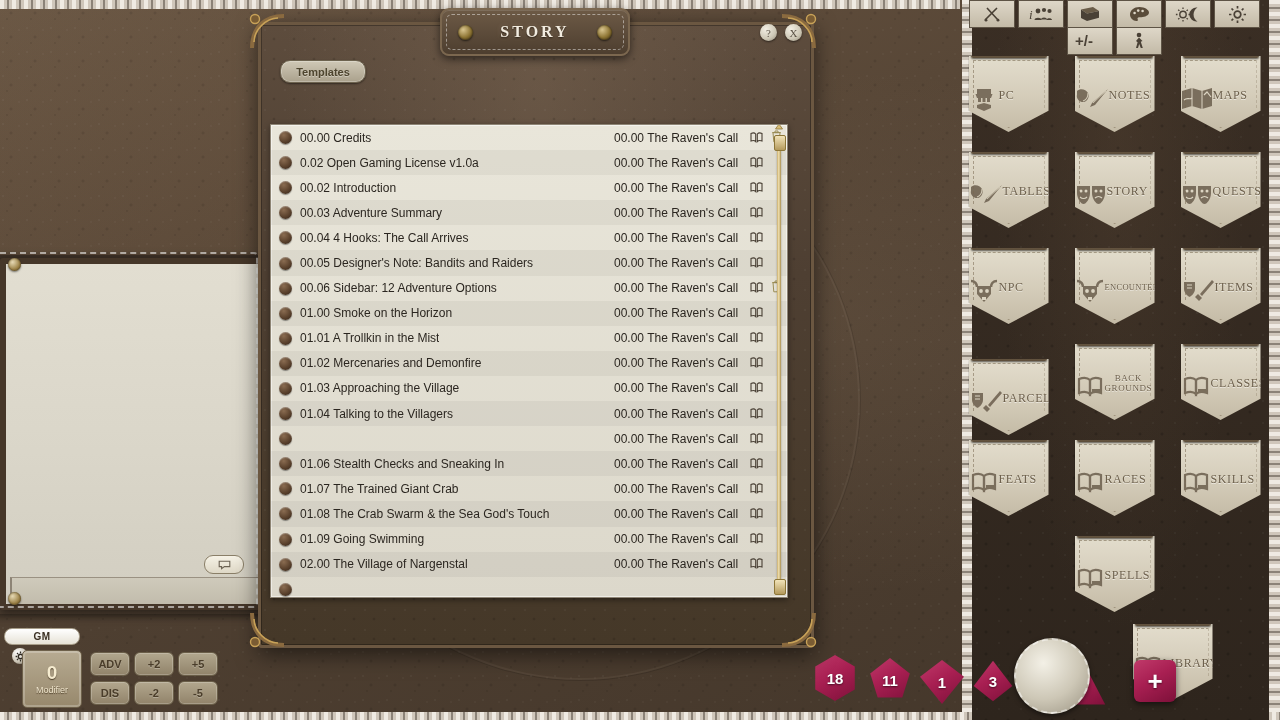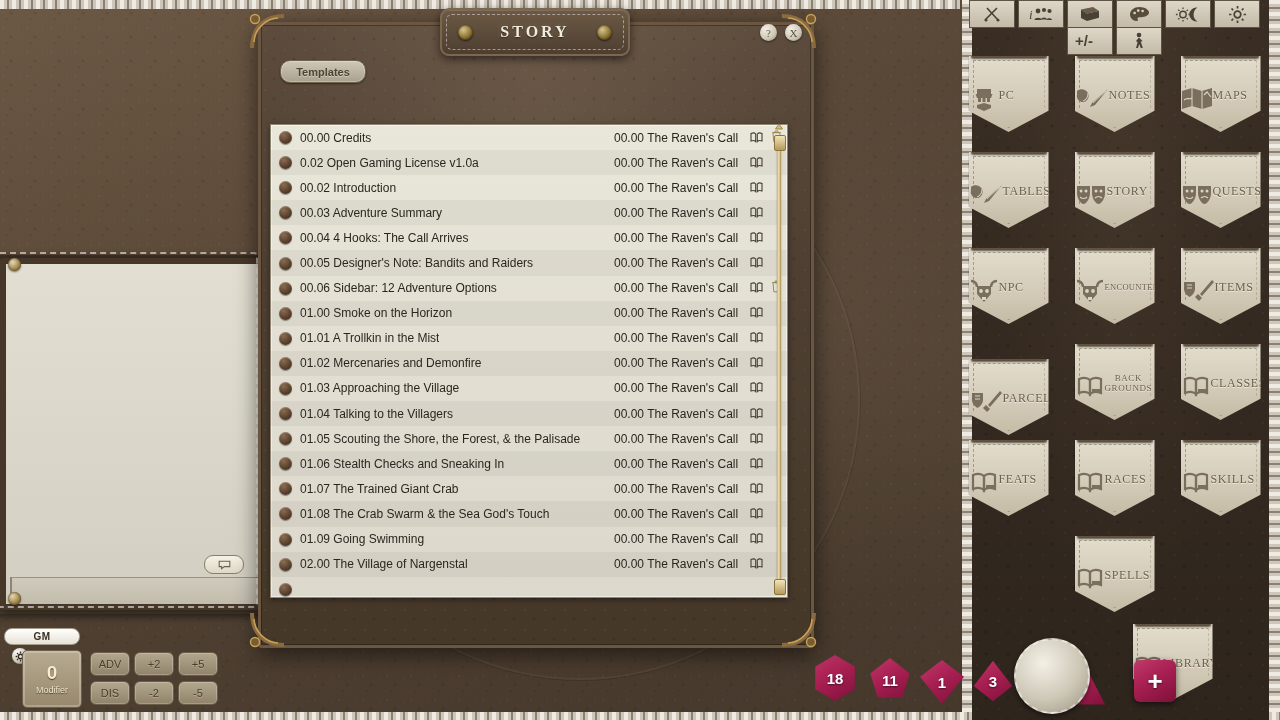--- a/index.html
+++ b/index.html
@@ -104,21 +104,21 @@
     position:absolute;left:12px;top:648px;width:16px;height:16px;border-radius:50%;
     background:radial-gradient(circle at 35% 30%,#ffffff,#c9c2b2 60%,#4a433a);
     display:flex;align-items:center;justify-content:center;
   }
   .mod-btn{
     position:absolute;width:38px;height:22px;border-radius:6px;
     background:linear-gradient(180deg,#b2a78e,#91836a);
     border:1px solid #6a5e48;
     box-shadow:inset 0 0 0 1px rgba(255,255,255,.2);
     display:flex;align-items:center;justify-content:center;
-    font-size:11px;font-weight:normal;color:#4a3d2a;text-shadow:0 1px 0 rgba(255,255,255,.25);
+    font-size:11px;font-weight:bold;color:#4a3d2a;text-shadow:0 1px 0 rgba(255,255,255,.25);
   }
 
   
   #shelf{
     position:absolute;right:11px;top:0;width:297px;height:720px;
     background:
       radial-gradient(ellipse at 50% 20%, rgba(120,95,70,.18), rgba(0,0,0,0) 60%),
       linear-gradient(180deg,#3a2e24,#2e251d);
   }
   #shelf:before{
@@ -811,21 +811,20 @@
           <span class="row-bullet"></span>
           <span class="row-title">01.04 Talking to the Villagers</span>
           <span class="row-cat">00.00 The Raven's Call</span>
           <span class="row-book"><svg width="13" height="11" viewBox="0 0 13 11">
               <path d="M1 1.4c2-.9 3.8-.5 4.7.6v7.6c-.9-1-2.7-1.4-4.7-.6z" fill="none" stroke="#4a4136" stroke-width="1.1"></path>
               <path d="M12 1.4c-2-.9-3.8-.5-4.7.6v7.6c.9-1 2.7-1.4 4.7-.6z" fill="none" stroke="#4a4136" stroke-width="1.1"></path>
             </svg></span>
         </div>
         <div class="row">
           <span class="row-bullet"></span>
-          <span class="row-title">01.05 Scouting the Shore, the Forest, &amp; the Palisade</span>
           <span class="row-cat">00.00 The Raven's Call</span>
           <span class="row-book"><svg width="13" height="11" viewBox="0 0 13 11">
               <path d="M1 1.4c2-.9 3.8-.5 4.7.6v7.6c-.9-1-2.7-1.4-4.7-.6z" fill="none" stroke="#4a4136" stroke-width="1.1"></path>
               <path d="M12 1.4c-2-.9-3.8-.5-4.7.6v7.6c.9-1 2.7-1.4 4.7-.6z" fill="none" stroke="#4a4136" stroke-width="1.1"></path>
             </svg></span>
         </div>
         <div class="row alt">
           <span class="row-bullet"></span>
           <span class="row-title">01.06 Stealth Checks and Sneaking In</span>
           <span class="row-cat">00.00 The Raven's Call</span>

